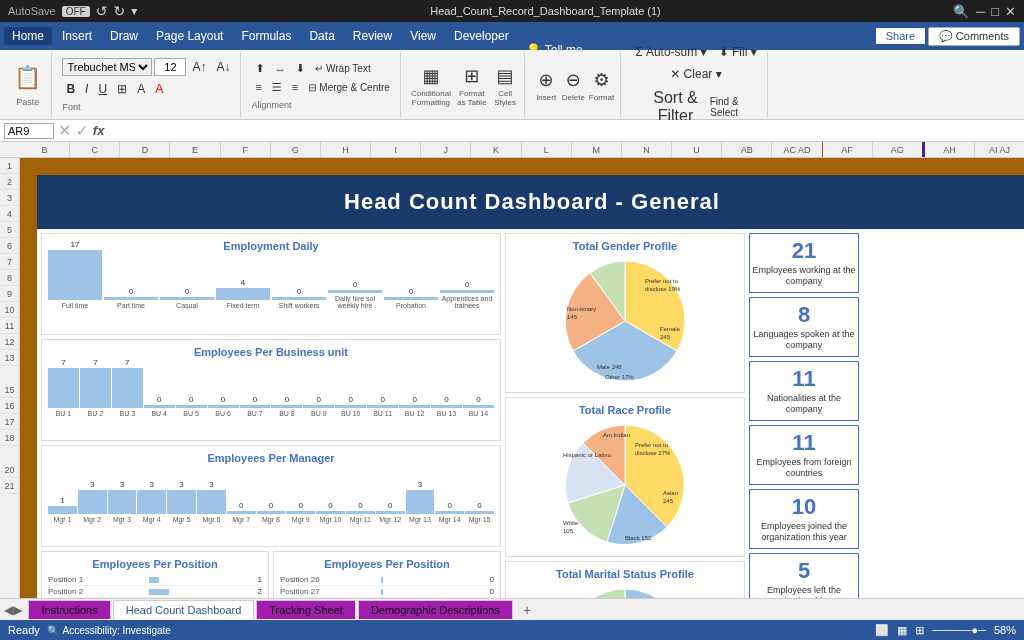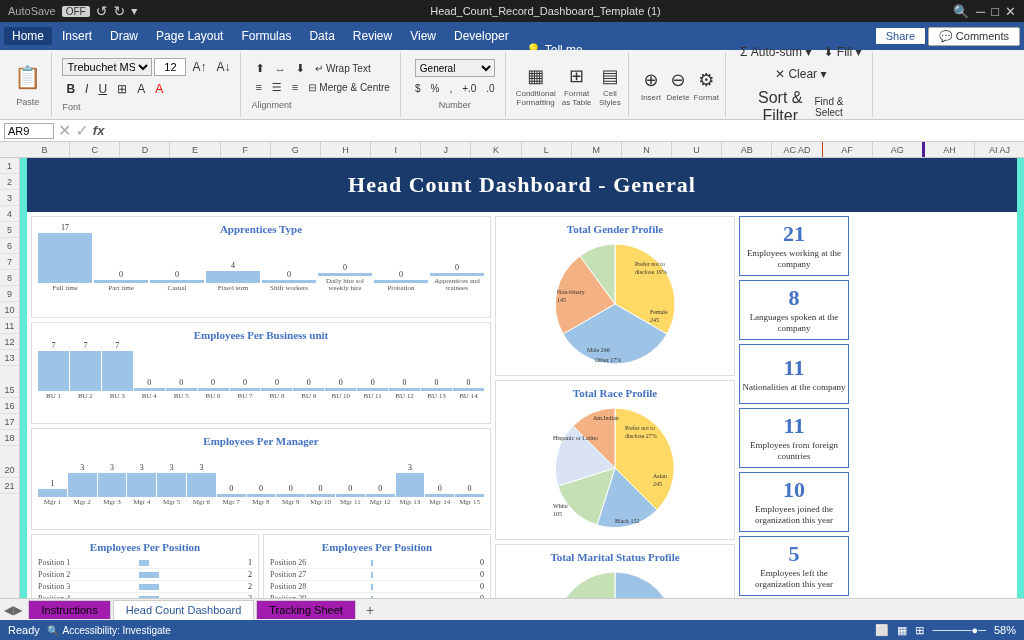--- a/index.html
+++ b/index.html
@@ -100,25 +100,24 @@
     .cell-ref {
       width: 50px;
       border: 1px solid #aaa;
       padding: 1px 3px;
       font-size: 11px;
     }
     .formula-input { flex: 1; border: none; outline: none; font-size: 11px; }
 
     
     .dashboard-wrapper {
-      background: #5eead4;
+      background: #a16207;
       flex: 1;
       overflow: auto;
-      padding: 0;
-      font-family: Liberation Serif, serif;
+      padding: 17px;
     }
     .dashboard-content {
       background: #fff;
       margin: 0 auto;
       width: 990px;
       min-height: 520px;
     }
     .dashboard-header {
       background: #1a3a6b;
       color: white;
@@ -364,33 +363,20 @@
       </div>
       <div class="ribbon-row">
         <button class="ribbon-btn" style="font-size:11px;">≡</button>
         <button class="ribbon-btn" style="font-size:11px;">☰</button>
         <button class="ribbon-btn" style="font-size:11px;">≡</button>
         <button class="ribbon-btn" style="font-size:10px;">⊟ Merge &amp; Centre</button>
       </div>
       <div class="ribbon-group-label">Alignment</div>
     </div>
 
-    <div class="ribbon-group" style="min-width:90px;">
-      <select style="width:80px; height:18px; font-size:10px; border:1px solid #aaa;">
-        <option>General</option>
-      </select>
-      <div class="ribbon-row" style="margin-top:2px;">
-        <button class="ribbon-btn" style="font-size:10px;">$</button>
-        <button class="ribbon-btn" style="font-size:10px;">%</button>
-        <button class="ribbon-btn" style="font-size:10px;">,</button>
-        <button class="ribbon-btn" style="font-size:10px;">+.0</button>
-        <button class="ribbon-btn" style="font-size:10px;">.0</button>
-      </div>
-      <div class="ribbon-group-label">Number</div>
-    </div>
 
     <div class="ribbon-group" style="flex-direction:row; align-items:center; gap:6px;">
       <div style="display:flex;flex-direction:column;align-items:center;">
         <button class="ribbon-btn" style="font-size:18px;">▦</button>
         <div style="font-size:8px;color:#555;text-align:center;">Conditional<br>Formatting</div>
       </div>
       <div style="display:flex;flex-direction:column;align-items:center;">
         <button class="ribbon-btn" style="font-size:18px;">⊞</button>
         <div style="font-size:8px;color:#555;text-align:center;">Format<br>as Table</div>
       </div>
@@ -494,21 +480,21 @@
     <div class="dashboard-wrapper" style="flex:1;">
       <div class="dashboard-content">
 
         <div class="dashboard-header">Head Count Dashboard - General</div>
 
         <div class="dashboard-body">
 
           <div class="left-panels">
 
             <div class="chart-box">
-              <div class="chart-title">Apprentices Type</div>
+              <div class="chart-title">Employment Daily</div>
               <div style="display:flex; align-items:flex-end; height:72px; gap:2px; padding-bottom:18px; position:relative;">
 
                 <div class="bar-col">
                   <div class="bar-label-top">17</div>
                   <div class="bar" style="height:50px;"></div>
                   <div class="bar-label-bottom">Full time</div>
                 </div>
                 <div class="bar-col">
                   <div class="bar-label-top">0</div>
                   <div class="bar" style="height:3px;"></div>
@@ -883,20 +869,21 @@
   </div>
 
   <div class="sheet-tabs">
     <div style="display:flex; align-items:center; margin-right:6px;">
       <span style="cursor:pointer; font-size:12px; color:#666;">◀</span>
       <span style="cursor:pointer; font-size:12px; color:#666;">▶</span>
     </div>
     <div class="tab">Instructions</div>
     <div class="tab active">Head Count Dashboard</div>
     <div class="tab">Tracking Sheet</div>
+    <div class="tab">Demographic Descriptions</div>
     <div class="tab-add">+</div>
   </div>
 
   <div class="status-bar">
     <div class="status-left">
       <span>Ready</span>
       <span style="font-size:10px;">🔍 <span>Accessibility: Investigate</span></span>
     </div>
     <div class="status-right">
       <span style="cursor:pointer;">⬜</span>

